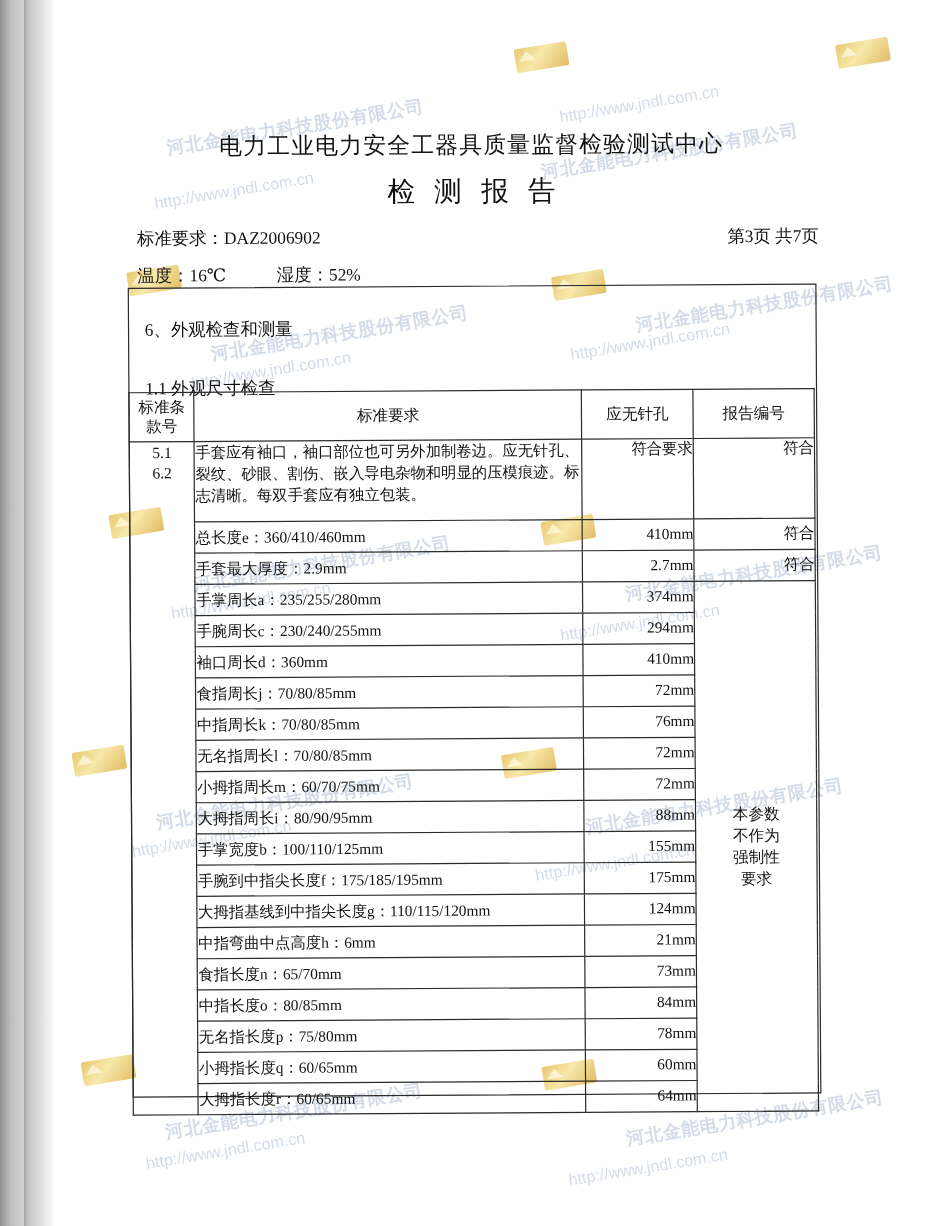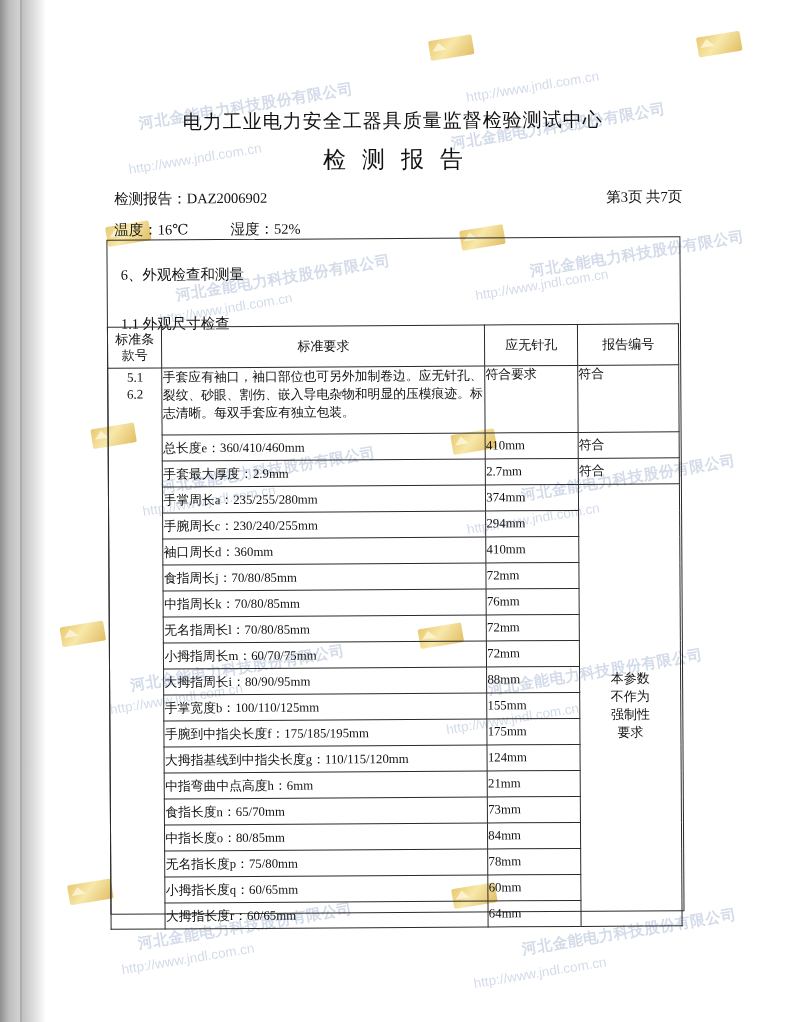--- a/index.html
+++ b/index.html
@@ -163,21 +163,21 @@
   .c-req  { width: 320px; }
   .c-res  { width: 92px; }
   .c-conc { width: 100px; }
 
   td.req {
     padding: 3px 6px 3px 8px;
     font-size: 12.8px;
     line-height: 18px;
   }
   td.center {
-    text-align: left;
+    text-align: right;
     font-size: 12.8px;
   }
   tr.row td { height: 25px; }
   tr.row-first td { height: 66px; vertical-align: top; }
   td.code-cell {
     text-align: center;
     vertical-align: middle;
     font-size: 13px;
     line-height: 17px;
   }
@@ -233,21 +233,21 @@
     <div class="wm cn" style="left:518px; top:924px;">河北金能电力科技股份有限公司</div>
     <div class="wm url" style="left:470px; top:966px;">http://www.jndl.com.cn</div>
   </div>
 
   <div class="tilt doc">
 
     <div class="title1">电力工业电力安全工器具质量监督检验测试中心</div>
     <div class="title2">检测报告</div>
 
     <div class="report-no">
-      <span>检测报告：</span><span>DAZ2006902</span>
+      <span>标准要求：</span><span>DAZ2006902</span>
     </div>
     <div class="page-no">第3页  共7页</div>
 
     <div class="env">
       <span>温度：</span><span>16℃</span><span class="gap"></span><span>湿度：</span><span>52%</span>
     </div>
 
     <div class="frame"></div>
 
     <div class="sec sec1">6、外观检查和测量</div>

